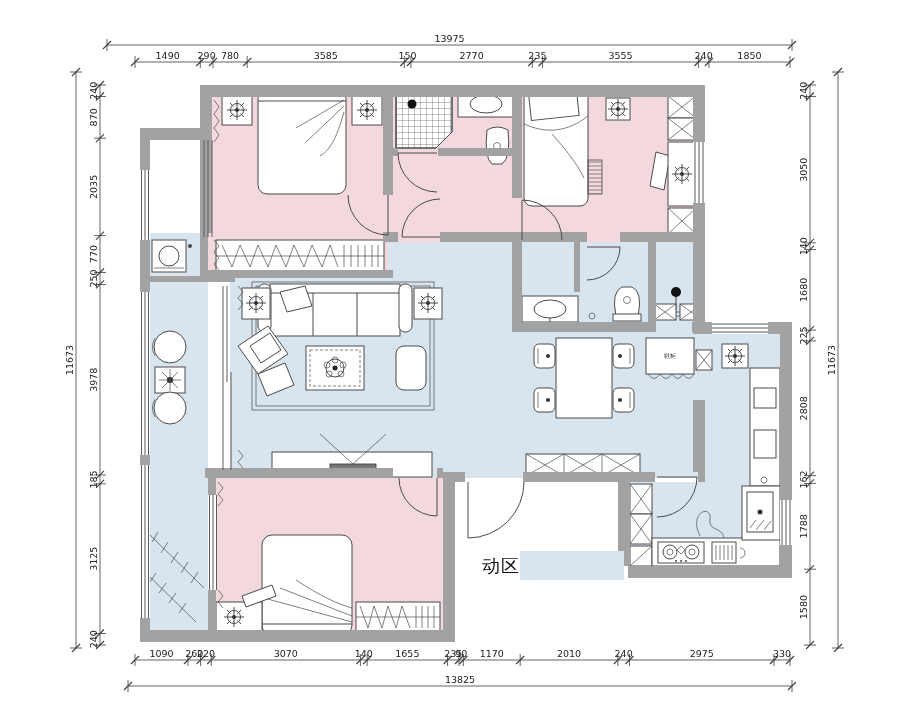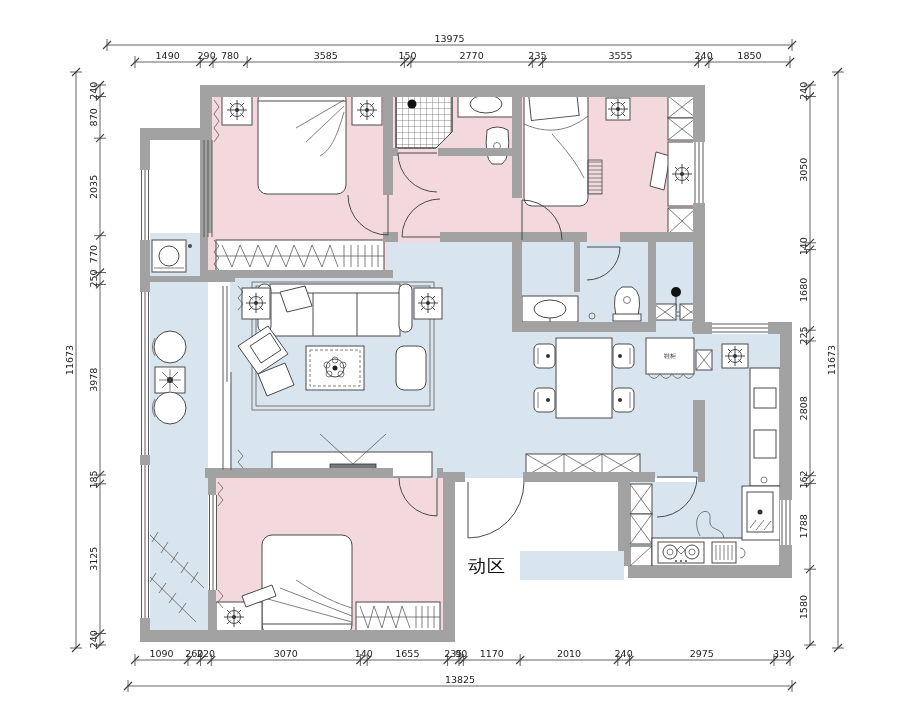--- a/index.html
+++ b/index.html
@@ -11,21 +11,21 @@
   .thin{fill:none;stroke:#4a4a4a;stroke-width:1;}
   .thin2{fill:none;stroke:#4a4a4a;stroke-width:0.7;}
   .winline{stroke:#5a5a5a;stroke-width:1;fill:none;}
   .winbg{fill:#ffffff;stroke:none;}
   .door{fill:none;stroke:#4a4a4a;stroke-width:1;}
   .dimline{stroke:#3c3c3c;stroke-width:0.8;}
   .dimtick{stroke:#3c3c3c;stroke-width:1.1;}
   .dimtxt{font-family:"DejaVu Sans",sans-serif;font-size:9.5px;fill:#222;text-anchor:middle;}
   .cabtxt{font-family:"DejaVu Sans",sans-serif;font-size:6px;fill:#333;text-anchor:middle;}
   .legend{position:absolute;left:468px;top:551px;width:170px;}
-  .legend-row{display:flex;align-items:center;margin-bottom:18px;}
+  .legend-row{display:flex;align-items:center;margin-bottom:18px;text-align:right;}
   .legend-label{font-size:18px;color:#111;width:52px;letter-spacing:1px;}
   .swatch{width:104px;height:29px;}
   .swatch.active{background:#d9e5ee;}
   .swatch.quiet{background:#f3d9de;}
   .logo{position:absolute;left:336px;top:629px;width:290px;height:92px;color:#d2241f;}
   .logo-cn{position:absolute;left:84px;top:0px;font-size:52px;font-weight:bold;
            letter-spacing:1px;line-height:68px;white-space:nowrap;}
   .logo-en{position:absolute;left:2px;font-size:7px;font-weight:bold;letter-spacing:2.5px;}
   .logo-en.l1{top:66px;}
   .logo-en.l2{top:77px;}

